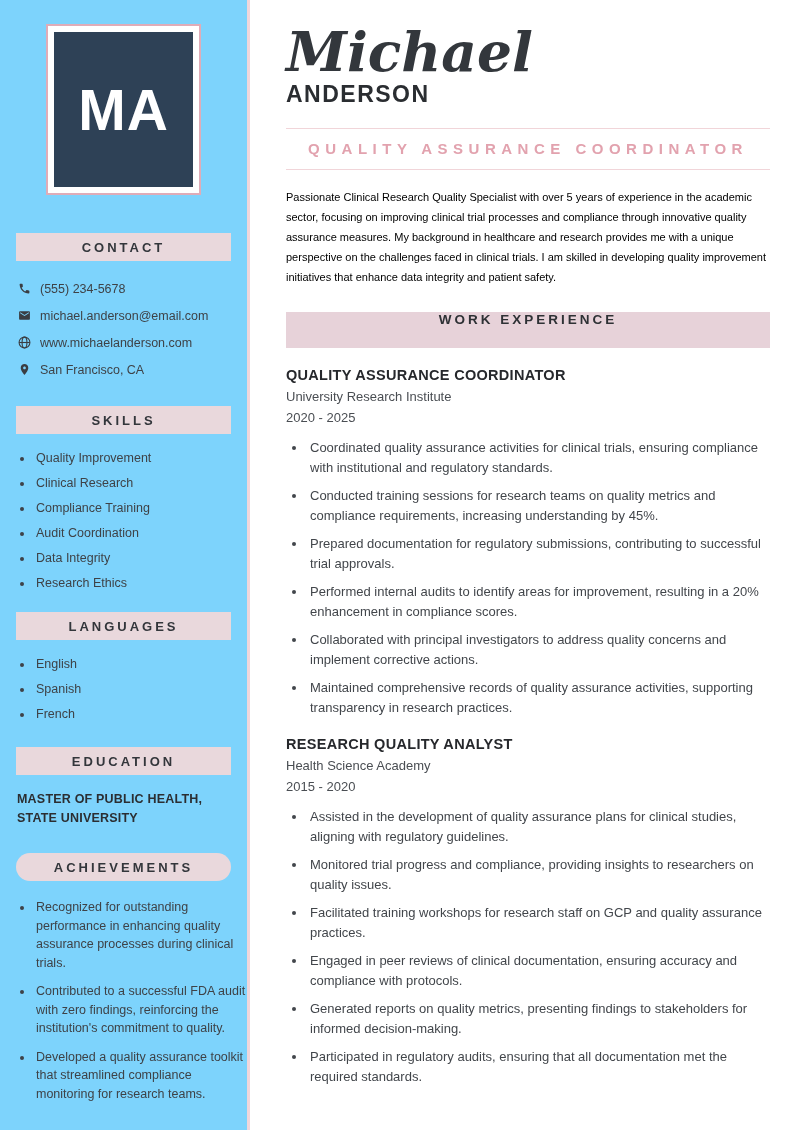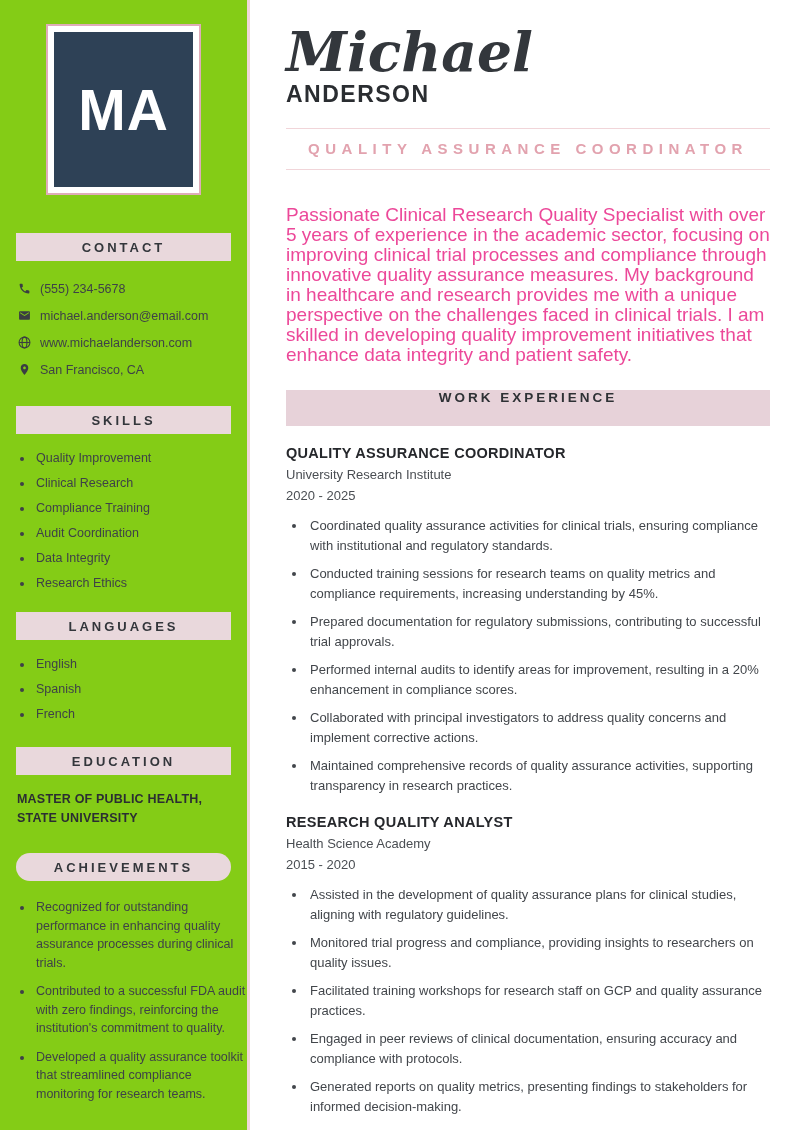--- a/index.html
+++ b/index.html
@@ -11,21 +11,21 @@
     overflow: hidden;
     color: #42464b;
   }
 
   
   .sidebar {
     position: absolute;
     left: 0; top: 0;
     width: 250px;
     height: 1130px;
-    background: #84cc16;
+    background: #7dd3fc;
     border-right: 3px solid #f0d6db;
   }
   .photo-frame {
     width: 155px;
     height: 171px;
     margin: 24px auto 0;
     background: #ffffff;
     border: 2px solid #dfacb8;
     padding: 6px;
   }
@@ -124,24 +124,24 @@
     padding: 11px 0;
     text-align: center;
   }
   .headline {
     color: #e2a2ae;
     font-weight: 700;
     font-size: 15px;
     letter-spacing: 5.5px;
   }
   .summary {
-    margin-top: 35px;
-    font-size: 19px;
+    margin-top: 17px;
+    font-size: 11px;
     line-height: 20px;
-    color: #ec4899;
+    color: #000000;
   }
   .work-band {
     margin-top: 25px;
     height: 36px;
     background: #e7d2d9;
     display: flex;
     justify-content: center;
     font-weight: 700;
     font-size: 13.5px;
     letter-spacing: 3px;

